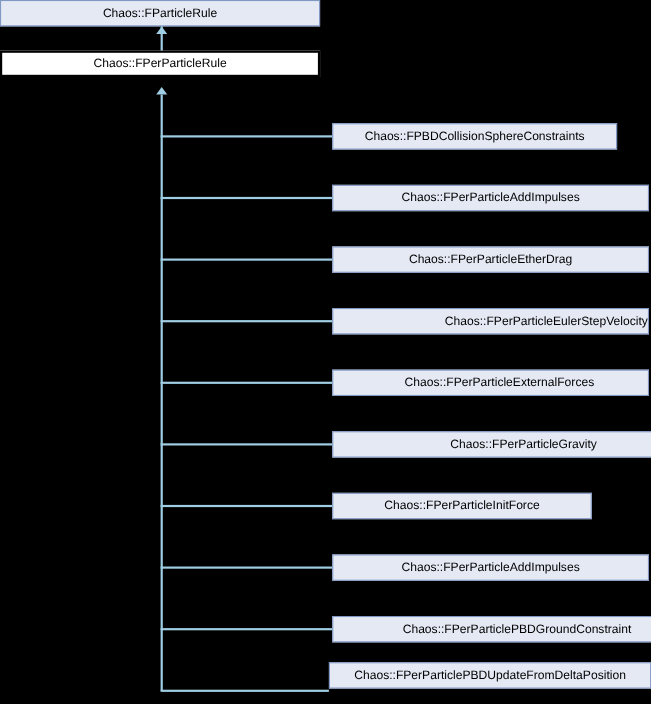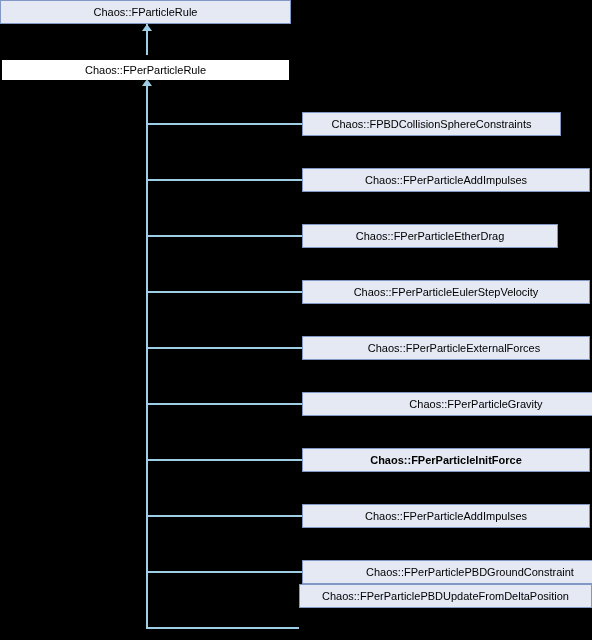--- a/index.html
+++ b/index.html
@@ -67,71 +67,71 @@
 
 <div id="canvas">
 
   <div class="node root" style="left:0px; top:0px; width:291px;">
     <span>Chaos::FParticleRule</span>
   </div>
 
   <div class="vline" style="left:146px; top:24px; height:31px;"></div>
   <div class="arrow-up" style="left:142px; top:24px;"></div>
 
-  <div class="node current" style="left:0px; top:58px; width:291px;">
+  <div class="node current" style="left:0px; top:46px; width:291px;">
     <span>Chaos::FPerParticleRule</span>
   </div>
 
   <div class="arrow-up" style="left:142px; top:79px;"></div>
 
   <div class="vline" style="left:146px; top:86px; height:542px;"></div>
 
   <div class="hline" style="left:146px; top:123px; width:156px;"></div>
   <div class="node derived" style="left:302px; top:112px; width:259px;">
     <span>Chaos::FPBDCollisionSphereConstraints</span>
   </div>
 
   <div class="hline" style="left:146px; top:179px; width:156px;"></div>
   <div class="node derived" style="left:302px; top:168px; width:288px;">
     <span>Chaos::FPerParticleAddImpulses</span>
   </div>
 
   <div class="hline" style="left:146px; top:235px; width:156px;"></div>
-  <div class="node derived" style="left:302px; top:224px; width:256px;">
+  <div class="node derived" style="left:302px; top:224px; width:288px;">
     <span>Chaos::FPerParticleEtherDrag</span>
   </div>
 
   <div class="hline" style="left:146px; top:291px; width:156px;"></div>
-  <div class="node derived" style="left:302px; top:280px; width:288px;">
+  <div class="node derived" style="left:302px; top:280px; width:288px;text-align:right;">
     <span>Chaos::FPerParticleEulerStepVelocity</span>
   </div>
 
   <div class="hline" style="left:146px; top:347px; width:156px;"></div>
   <div class="node derived" style="left:302px; top:336px; width:288px;padding-left:16px;">
     <span>Chaos::FPerParticleExternalForces</span>
   </div>
 
   <div class="hline" style="left:146px; top:403px; width:156px;"></div>
   <div class="node derived" style="left:302px; top:392px; width:348px;">
     <span>Chaos::FPerParticleGravity</span>
   </div>
 
   <div class="hline" style="left:146px; top:459px; width:156px;"></div>
-  <div class="node derived" style="left:302px; top:448px; width:288px;font-weight:bold;">
+  <div class="node derived" style="left:302px; top:448px; width:236px;">
     <span>Chaos::FPerParticleInitForce</span>
   </div>
 
   <div class="hline" style="left:146px; top:515px; width:156px;"></div>
   <div class="node derived" style="left:302px; top:504px; width:288px;">
     <span>Chaos::FPerParticleAddImpulses</span>
   </div>
 
   <div class="hline" style="left:146px; top:571px; width:156px;"></div>
   <div class="node derived" style="left:302px; top:560px; width:336px;">
     <span>Chaos::FPerParticlePBDGroundConstraint</span>
   </div>
 
   <div class="hline" style="left:146px; top:627px; width:153px;"></div>
-  <div class="node derived" style="left:299px; top:584px; width:293px;">
+  <div class="node derived" style="left:299px; top:602px; width:293px;">
     <span>Chaos::FPerParticlePBDUpdateFromDeltaPosition</span>
   </div>
 
 </div>
 
 </body></html>

